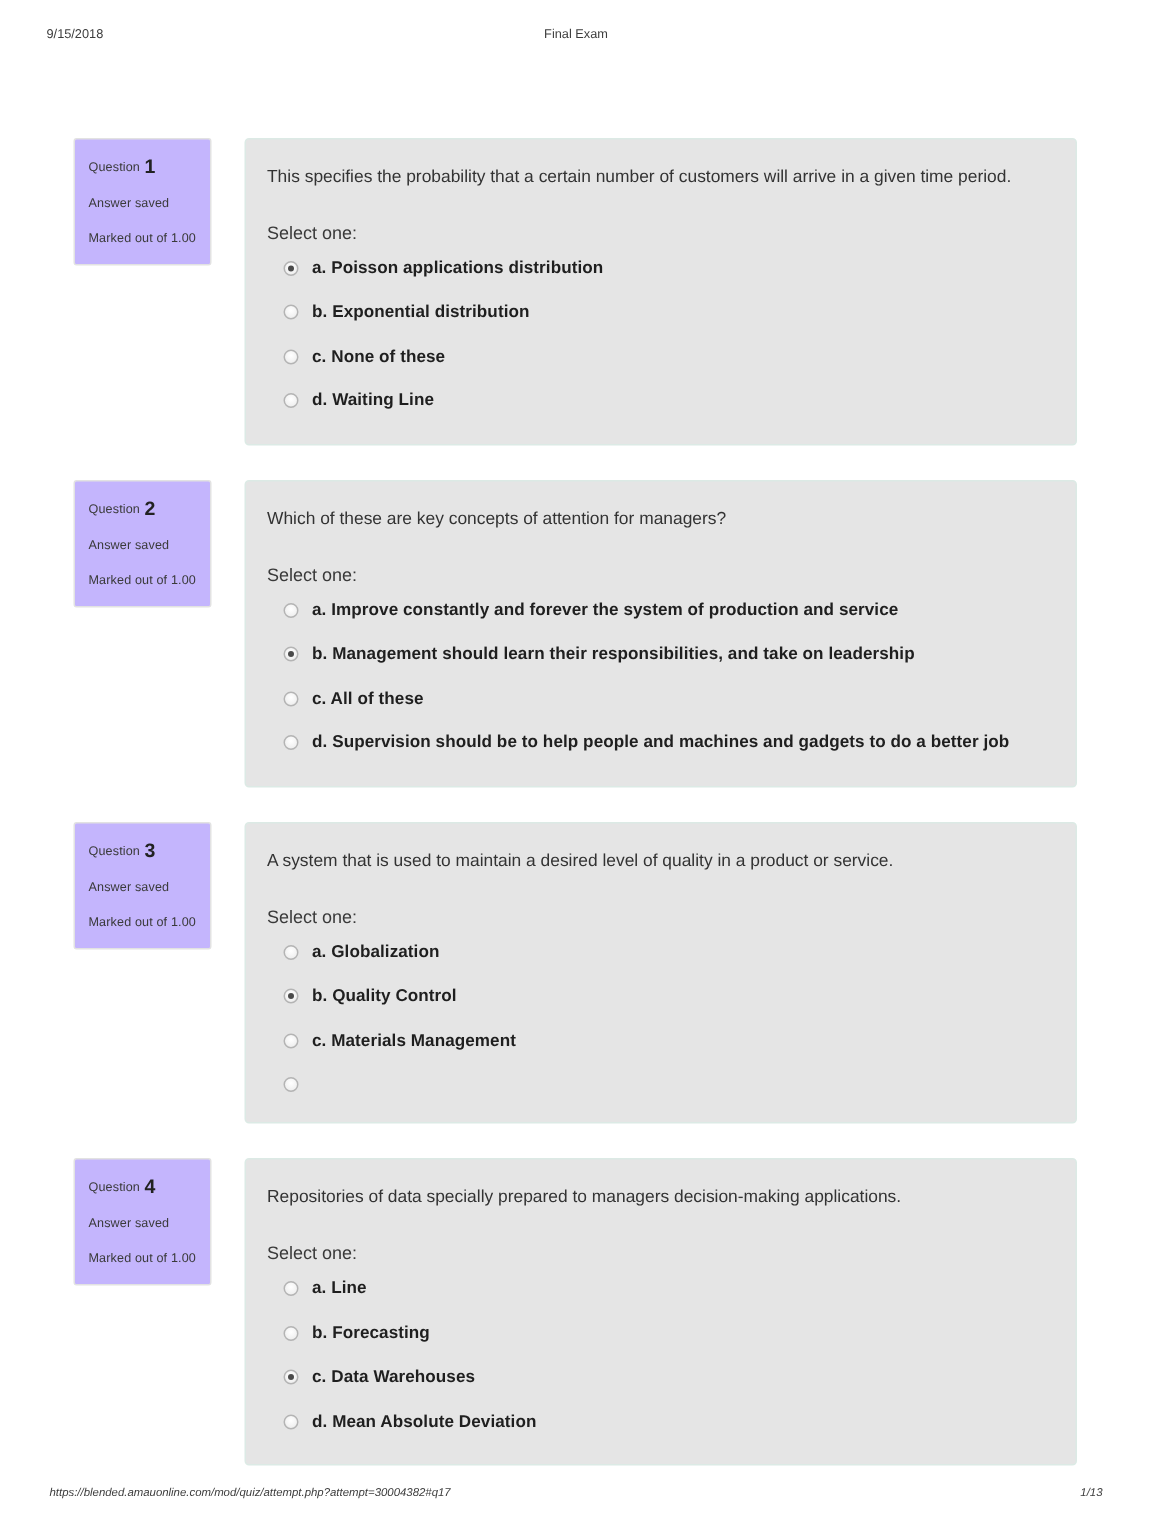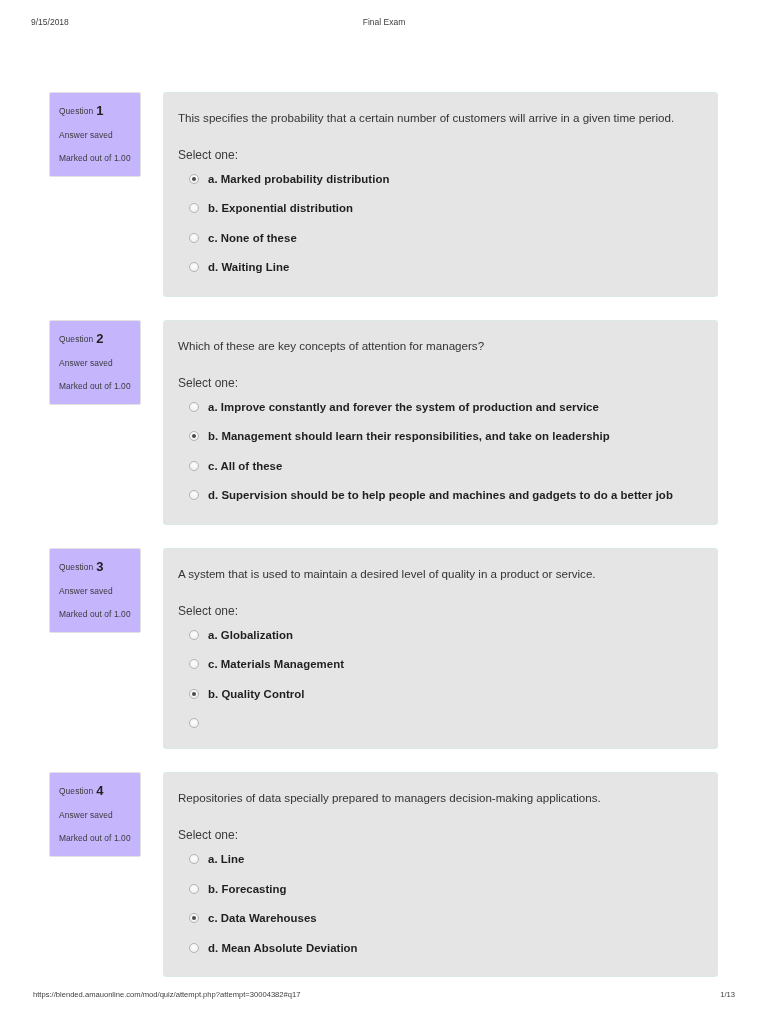--- a/index.html
+++ b/index.html
@@ -161,20 +161,21 @@
 
   
   .print-footer {
     position: absolute;
     bottom: 22px;
     left: 0;
     width: 768px;
     height: 12px;
     font-size: 7.6px;
     color: #3d3d3d;
+    font-style: italic;
   }
   .print-footer .pf-url {
     position: absolute;
     left: 33px;
     top: 0;
     white-space: nowrap;
   }
   .print-footer .pf-page {
     position: absolute;
     right: 33px;
@@ -198,21 +199,21 @@
           <div class="qi-line qi-qlabel"><span>Question</span><span class="qi-number">1</span></div>
           <div class="qi-line">Answer saved</div>
           <div class="qi-line qi-marked">Marked out of 1.00</div>
         </div>
         <div class="qcontent">
           <div class="qtext">This specifies the probability that a certain number of customers will arrive in a given time period.</div>
           <div class="select-one">Select one:</div>
           <ul class="answers">
             <li class="answer-row">
               <span class="radio checked"></span>
-              <span class="answer-label">a. Marked probability distribution</span>
+              <span class="answer-label">a. Poisson applications distribution</span>
             </li>
             <li class="answer-row">
               <span class="radio"></span>
               <span class="answer-label">b. Exponential distribution</span>
             </li>
             <li class="answer-row">
               <span class="radio"></span>
               <span class="answer-label">c. None of these</span>
             </li>
             <li class="answer-row">
@@ -259,26 +260,26 @@
         </div>
         <div class="qcontent">
           <div class="qtext">A system that is used to maintain a desired level of quality in a product or service.</div>
           <div class="select-one">Select one:</div>
           <ul class="answers">
             <li class="answer-row">
               <span class="radio"></span>
               <span class="answer-label">a. Globalization</span>
             </li>
             <li class="answer-row">
-              <span class="radio"></span>
-              <span class="answer-label">c. Materials Management</span>
-            </li>
-            <li class="answer-row">
               <span class="radio checked"></span>
               <span class="answer-label">b. Quality Control</span>
+            </li>
+            <li class="answer-row">
+              <span class="radio"></span>
+              <span class="answer-label">c. Materials Management</span>
             </li>
             <li class="answer-row">
               <span class="radio"></span>
             </li>
           </ul>
         </div>
       </div>
       <div class="question-block">
         <div class="qinfo">
           <div class="qi-line qi-qlabel"><span>Question</span><span class="qi-number">4</span></div>

